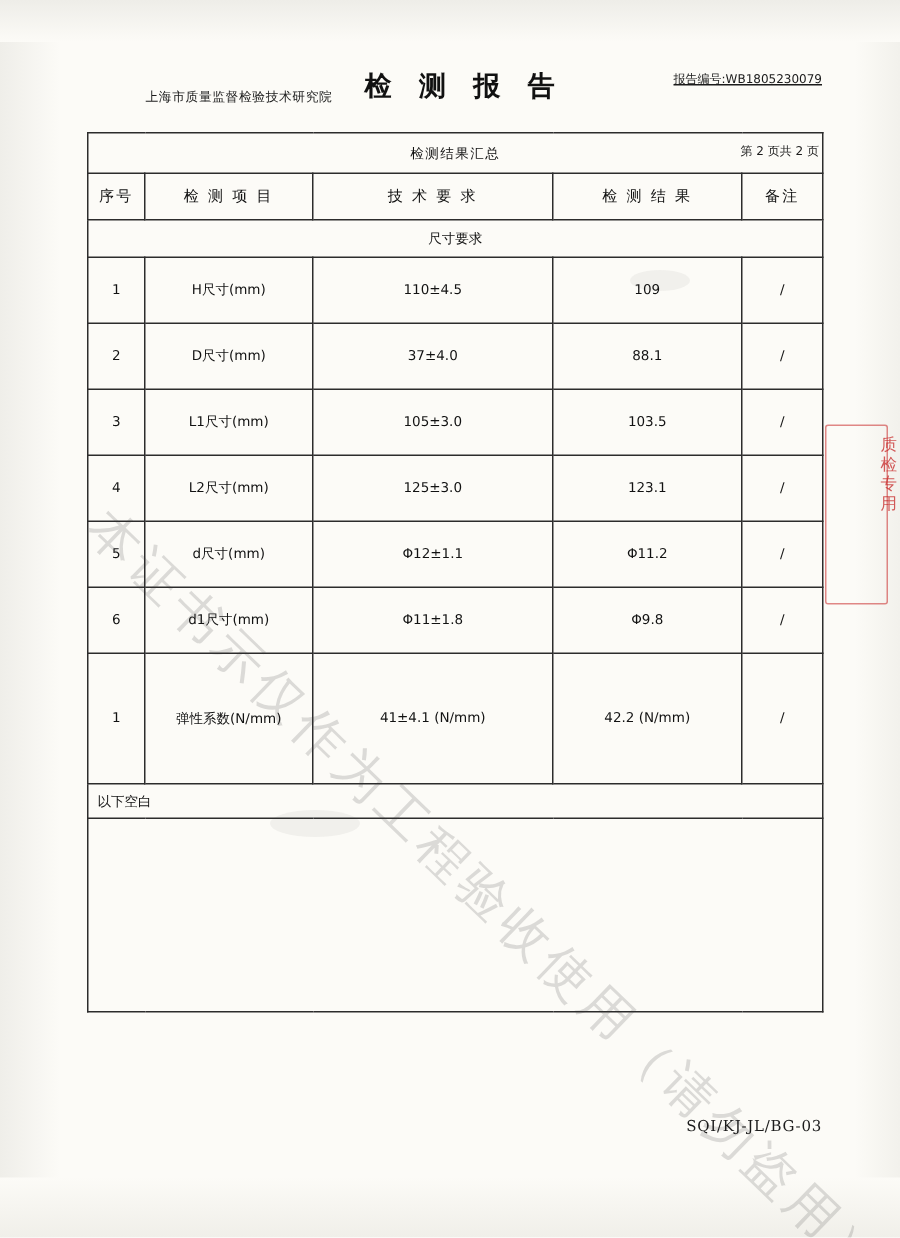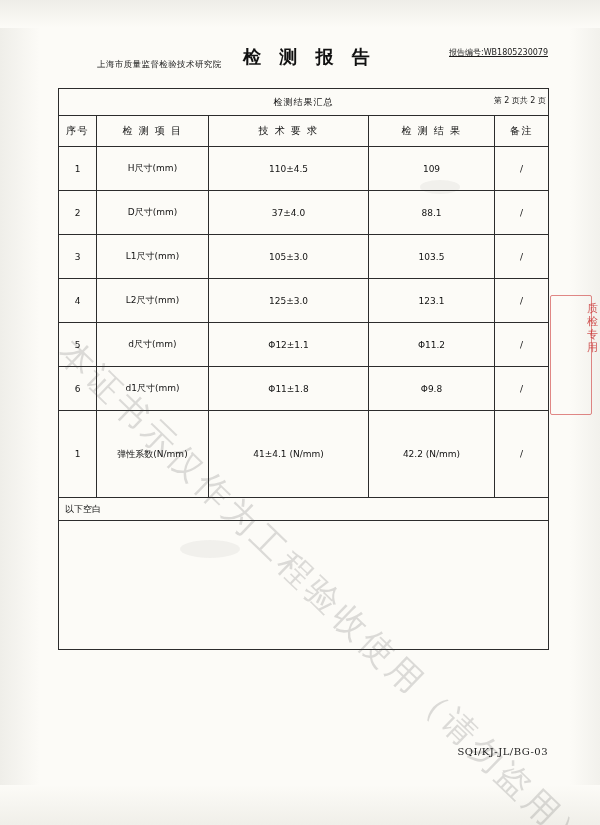--- a/index.html
+++ b/index.html
@@ -177,21 +177,21 @@
     color: rgba(60,60,60,0.17);
     letter-spacing: 4px;
     white-space: nowrap;
     font-family: "DejaVu Serif", "Liberation Serif", serif;
   }
 
   
   .stamp {
     position: absolute;
     right: 8px;
-    top: 295px;
+    top: 283px;
     width: 42px;
     height: 120px;
     border: 1px solid rgba(200,40,40,0.55);
     border-radius: 2px;
     color: rgba(198,36,36,0.75);
     font-size: 11px;
     line-height: 13px;
     text-align: center;
     padding-top: 6px;
     box-sizing: border-box;
@@ -251,20 +251,23 @@
           <td class="section-title" colspan="5">检测结果汇总</td>
         </tr>
         <tr class="head">
           <td>序号</td>
           <td>检 测 项 目</td>
           <td>技 术 要 求</td>
           <td>检 测 结 果</td>
           <td>备注</td>
         </tr>
 
+        <tr>
+          <td class="group" colspan="5">尺寸要求</td>
+        </tr>
 
         <tr class="data">
           <td>1</td>
           <td>H尺寸(mm)</td>
           <td>110±4.5</td>
           <td>109</td>
           <td>/</td>
         </tr>
         <tr class="data">
           <td>2</td>

